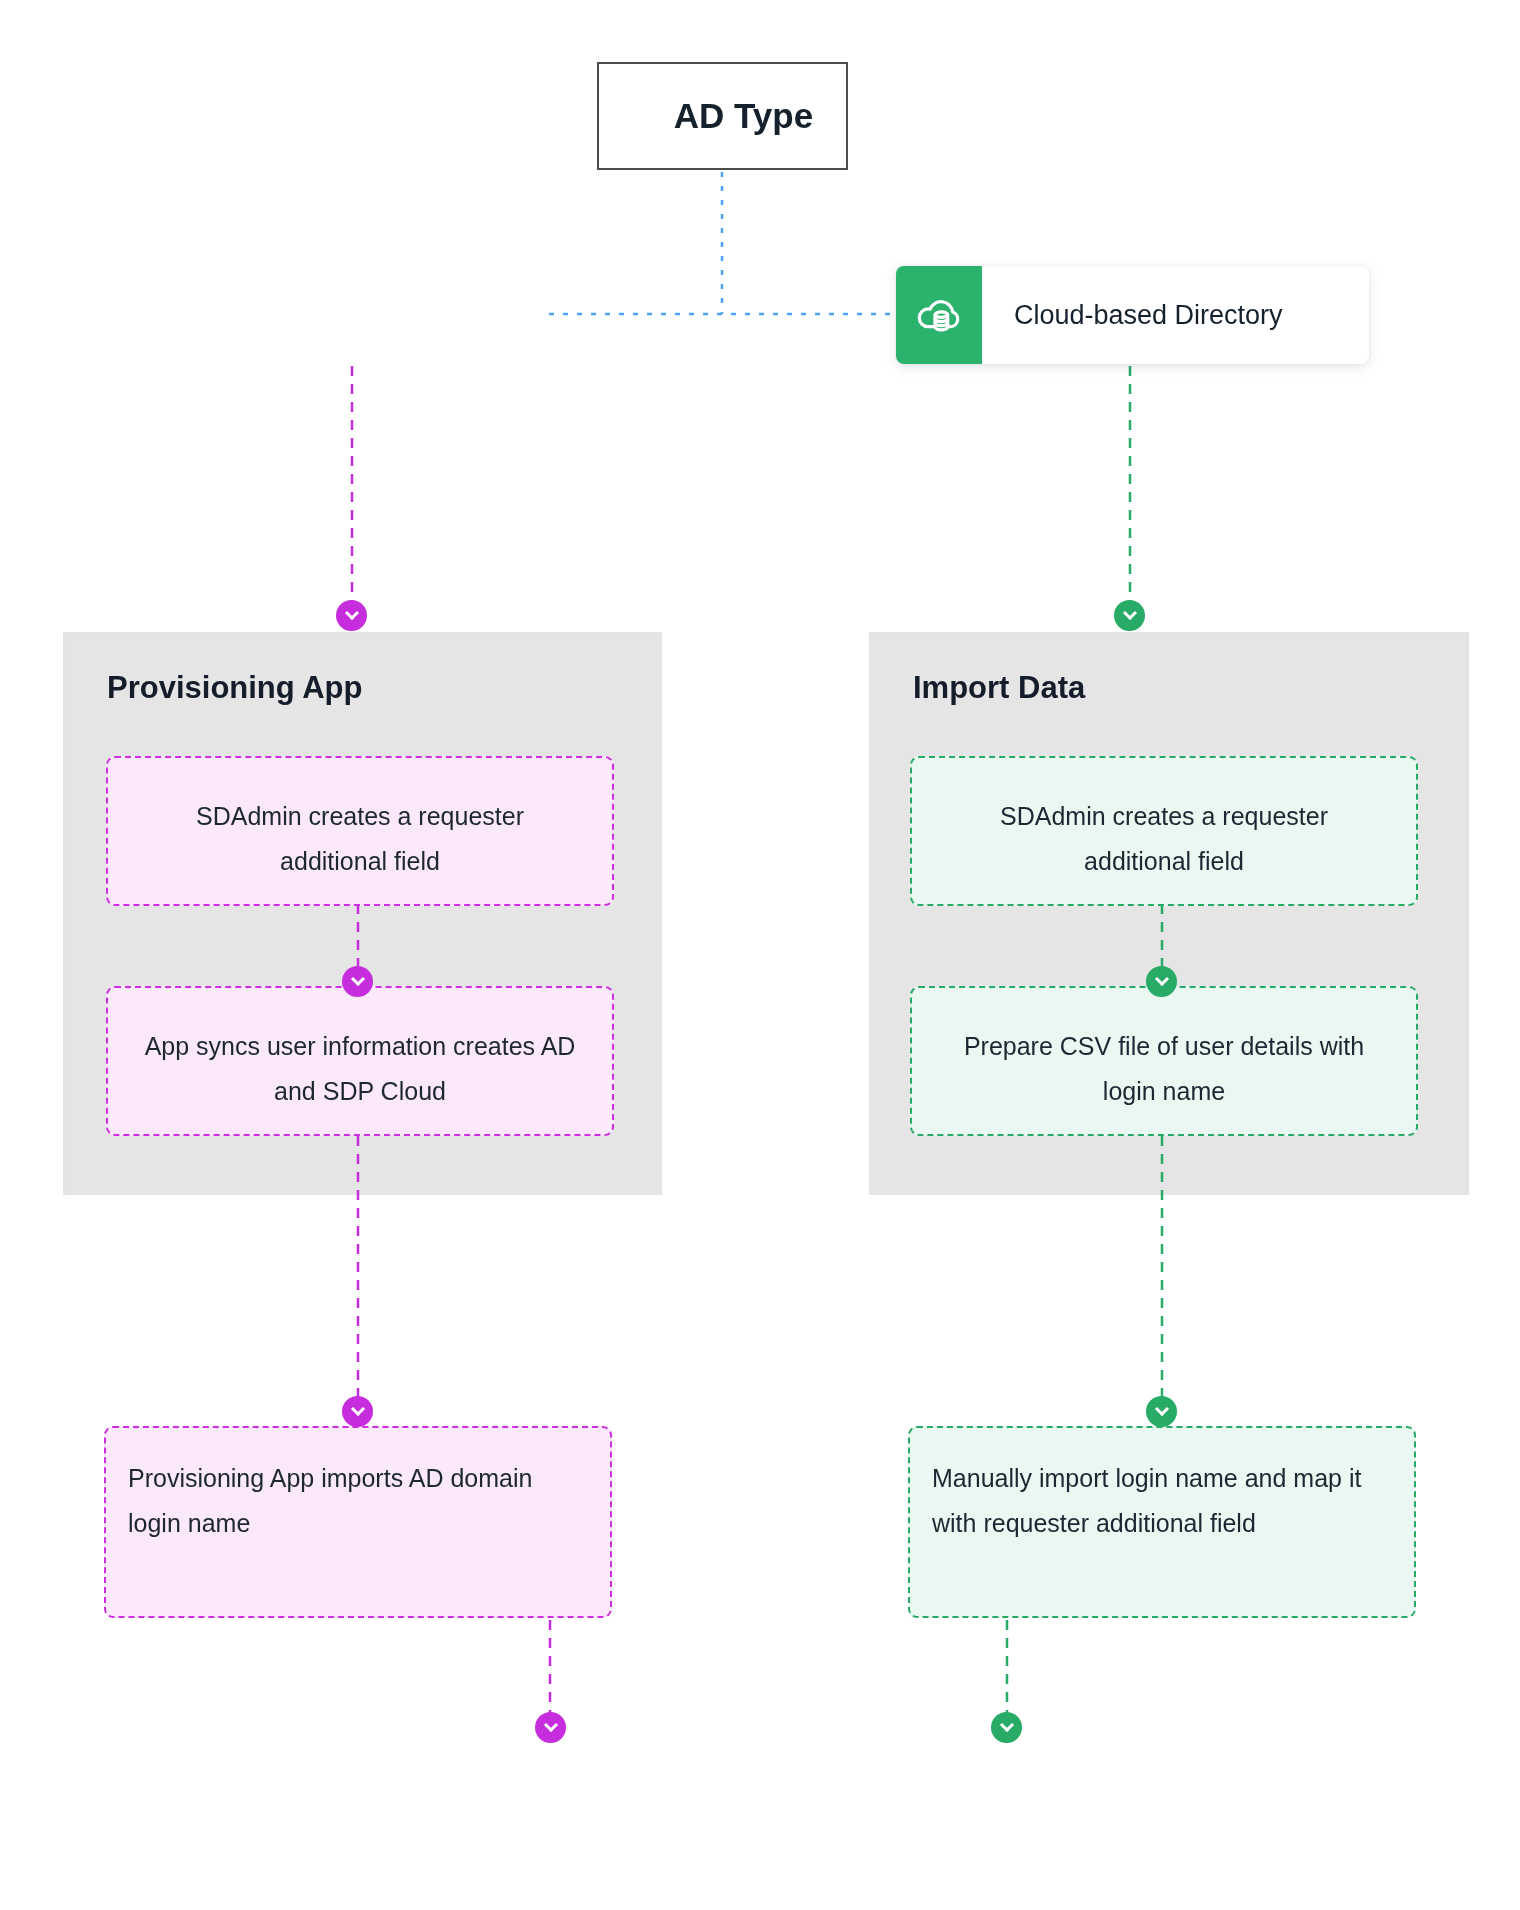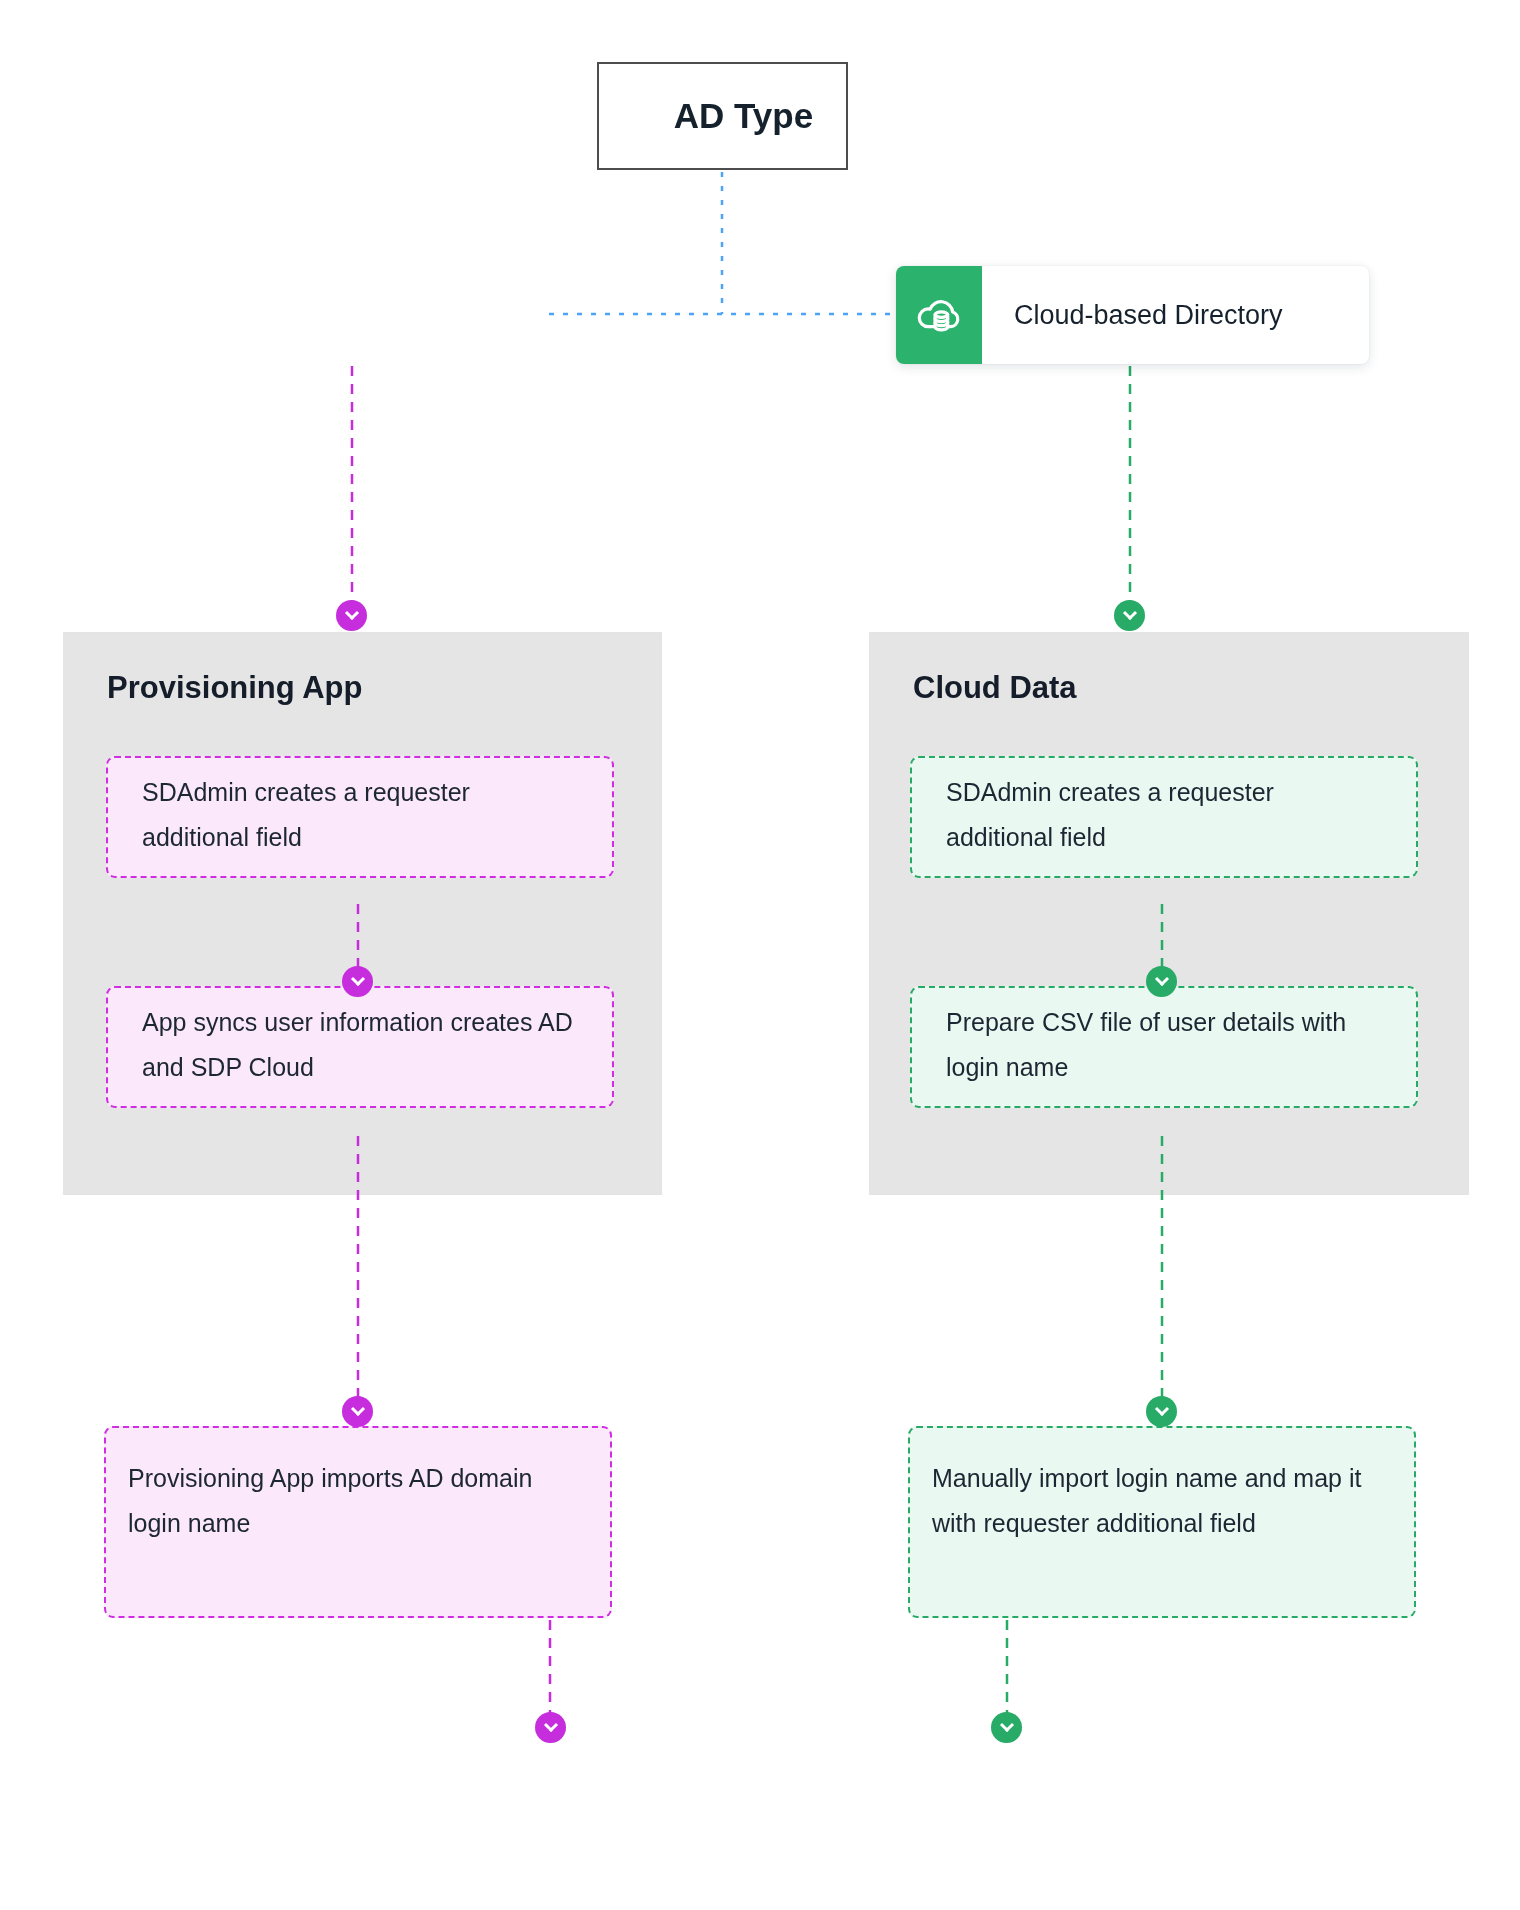--- a/index.html
+++ b/index.html
@@ -34,22 +34,22 @@
   .ic{stroke:#fff;stroke-width:1.7;stroke-linecap:round;stroke-linejoin:round;}
 
   
   .group{position:absolute;top:632px;width:600px;height:563px;box-sizing:border-box;
     background:#e5e5e5;border:2px solid var(--container-border,#e4e4e6);z-index:1;}
   .group.left{left:63px;width:599px;}
   .group.right{left:869px;}
   .group .group-title{position:absolute;left:42px;top:36px;font-size:31px;font-weight:700;color:#141d29;}
 
   
-  .step{position:absolute;width:508px;height:122px;box-sizing:border-box;border-radius:9px;
-    padding:12px 34px;font-size:25px;line-height:45px;color:var(--text,#1d2633);z-index:3;}
+  .step{position:absolute;width:508px;height:150px;box-sizing:border-box;border-radius:9px;
+    padding:36px 34px;font-size:25px;line-height:45px;color:var(--text,#1d2633);z-index:3;text-align:center;}
   .step.pink{background:var(--magenta-box-bg,#fbe8fb);border:2px dashed var(--magenta-box-border,#d02ce2);}
   .step.mint{background:var(--green-box-bg,#e9f8f0);border:2px dashed var(--green-box-border,#28aa67);}
   .group .step{left:41px;}
   .group.right .step{left:39px;}
   .step.s1{top:122px;}
   .step.s2{top:352px;}
 
   .outcome{position:absolute;top:1426px;width:508px;height:192px;box-sizing:border-box;border-radius:9px;
     padding:28px 22px;font-size:25px;line-height:45px;z-index:3;}
   .outcome.left{left:104px;background:var(--magenta-box-bg,#fbe8fb);border:2px dashed var(--magenta-box-border,#d02ce2);}
@@ -105,21 +105,21 @@
     <div class="label">Cloud-based Directory</div>
   </div>
 
   <div class="group left">
     <div class="group-title">Provisioning App</div>
     <div class="step pink s1">SDAdmin creates a requester additional field</div>
     <div class="step pink s2">App syncs user information creates AD and SDP Cloud</div>
   </div>
 
   <div class="group right">
-    <div class="group-title">Cloud Data</div>
+    <div class="group-title">Import Data</div>
     <div class="step mint s1">SDAdmin creates a requester additional field</div>
     <div class="step mint s2">Prepare CSV file of user details with login name</div>
   </div>
 
   <div class="outcome left">Provisioning App imports AD domain login name</div>
   <div class="outcome right">Manually import login name and map it with requester additional field</div>
 
   <div class="chev magenta" style="left:336px;top:600px;"></div>
   <div class="chev magenta" style="left:342px;top:966px;"></div>
   <div class="chev magenta" style="left:342px;top:1396px;"></div>

